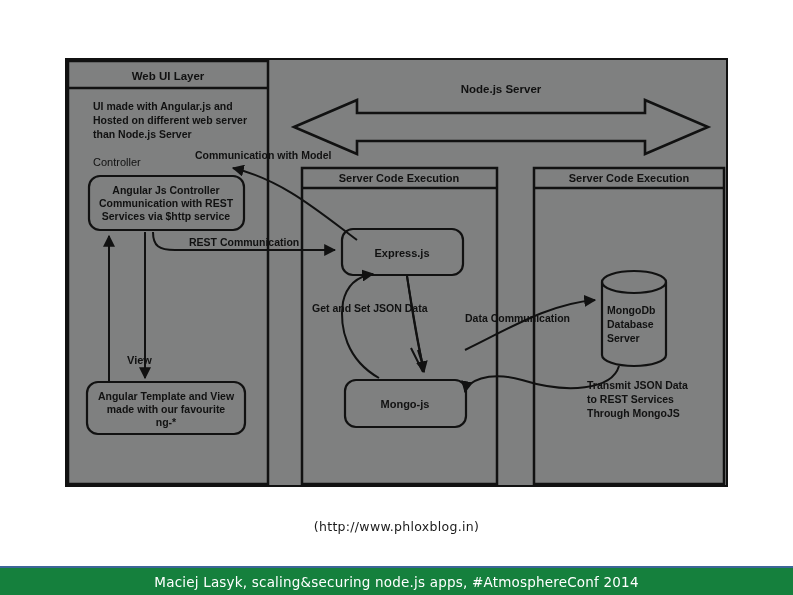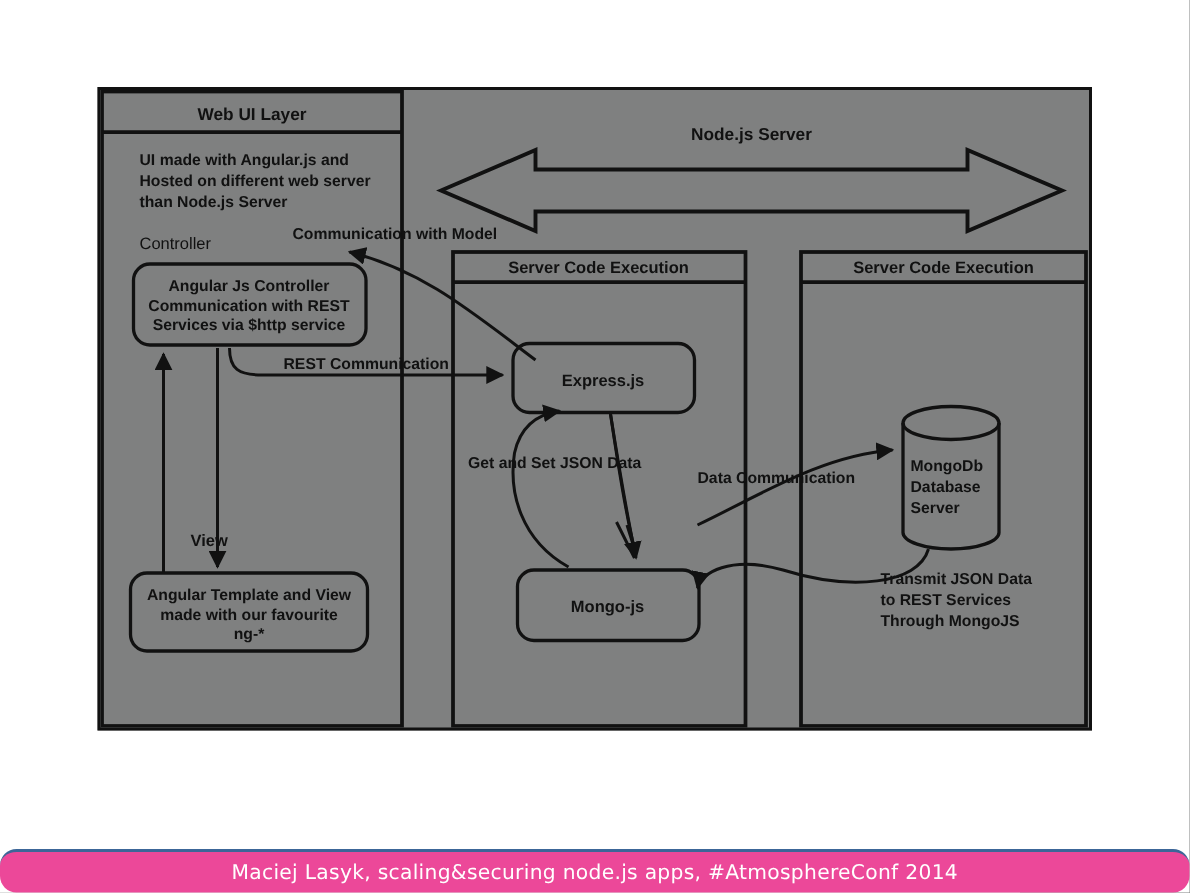--- a/index.html
+++ b/index.html
@@ -37,24 +37,23 @@
     font-family:"DejaVu Sans", sans-serif;
     font-size:12.5px;
     letter-spacing:.3px;
     color:#1a1a1a;
   }
 
   
   #footer{
     position:absolute;
     left:0;top:566px;width:793px;height:29px;
-    background:#ec4899;
+    background:#15803d;
     border-top:2px solid #3c6698;
     box-sizing:border-box;
-    border-radius:11px;
   }
   #footer .ftext{
     position:absolute;left:0;top:0;width:793px;height:27px;
     display:flex;align-items:center;justify-content:center;
     color:#ffffff;
     font-family:"DejaVu Sans", sans-serif;
     font-size:13.5px;
     letter-spacing:.2px;
     white-space:nowrap;
   }
@@ -158,18 +157,19 @@
       <path d="M 552 306 C 545 330 500 334 455 320 C 420 310 400 322 398 332" fill="none" stroke="#111111" stroke-width="2" marker-end="url(#ah)"></path>
 
       <g>
         <text class="svgtext t-bold" x="520" y="329" font-size="10.5">Transmit JSON Data</text>
         <text class="svgtext t-bold" x="520" y="343" font-size="10.5">to REST Services</text>
         <text class="svgtext t-bold" x="520" y="357" font-size="10.5">Through MongoJS</text>
       </g>
     </svg>
   </div>
 
+  <div id="caption">(http://www.phloxblog.in)</div>
 
   <div id="footer">
     <div class="ftext">Maciej Lasyk, scaling&amp;securing node.js apps, #AtmosphereConf 2014</div>
   </div>
 
 </div>
 
 </body></html>

